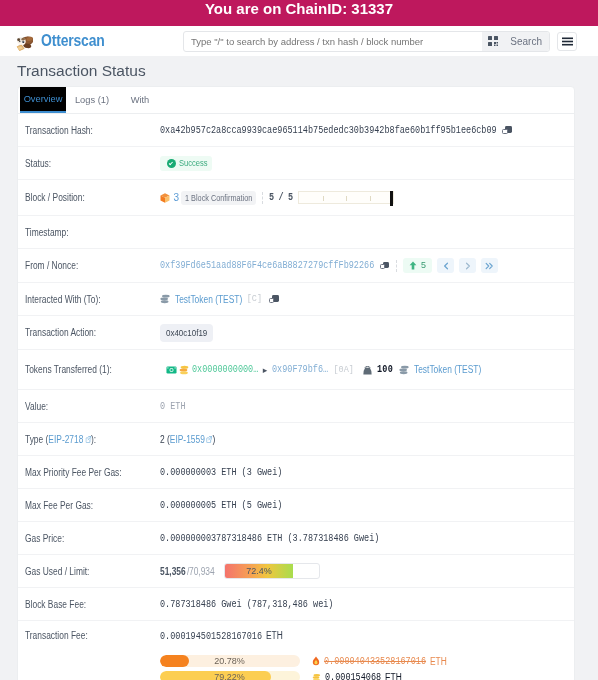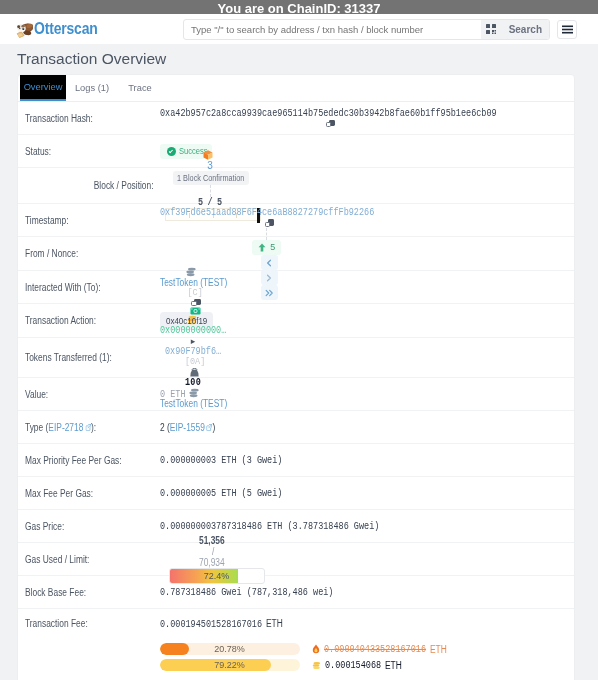--- a/index.html
+++ b/index.html
@@ -1,42 +1,42 @@
 <!DOCTYPE html>
 <html><head>
 <meta charset="utf-8">
 <style>
   html,body{margin:0;padding:0;}
   body{width:598px;height:680px;background:#f1f2f4;font-family:"Liberation Sans",sans-serif;overflow:hidden;-webkit-font-smoothing:antialiased;text-rendering:optimizeLegibility;}
-  .chain-banner{height:14px;background:#737373;color:#fff;font-size:13px;line-height:18px;text-align:center;font-weight:700;letter-spacing:0;}
+  .chain-banner{height:26px;background:#be185d;color:#fff;font-size:15px;line-height:18px;text-align:center;font-weight:700;letter-spacing:0;}
   .topbar{height:30px;background:#fff;display:flex;align-items:center;padding:0 21px 0 15px;box-sizing:border-box;}
-  .logo{display:flex;align-items:center;width:168px;flex:none;}
+  .logo{display:flex;align-items:flex-end;gap:7px;width:168px;flex:none;}
   .otter{line-height:0;margin-left:0px;width:19px;}
   .logo-text{color:#3f8fcf;font-size:17px;font-weight:700;letter-spacing:-0.2px;display:inline-block;transform:scaleX(.82);transform-origin:left center;}
   .searchwrap{flex:1;display:flex;align-items:center;}
   .searchform{flex:1;display:flex;align-items:stretch;height:19px;border:1px solid #e4e6e9;border-radius:3px;overflow:hidden;background:#fff;}
   .searchform input{flex:1;border:0;outline:0;font-family:"Liberation Sans",sans-serif;font-size:9.5px;color:#a8adb4;padding:0 0 0 7px;background:transparent;}
   .qrbtn{width:21px;background:#f1f2f4;display:flex;align-items:center;justify-content:center;}
-  .searchbtn{background:#f1f2f4;color:#6b7280;font-size:10px;display:flex;align-items:center;padding:0 7px;font-weight:bold;}
+  .searchbtn{background:#f1f2f4;color:#6b7280;font-size:10px;display:flex;align-items:center;padding:0 7px;}
   .menubtn{width:20px;height:19px;margin-left:7px;border:1px solid #e4e6e9;border-radius:3px;display:flex;align-items:center;justify-content:center;background:#fff;box-sizing:border-box;}
   .page-title{font-size:15.5px;color:#4b5563;margin:0 0 0 17px;font-weight:400;height:30px;line-height:30px;}
   .card{margin-left:17px;width:558px;background:#fff;border:1px solid #eceef0;border-radius:4px;box-sizing:border-box;}
   .tabs{display:flex;padding:0 2px;height:27px;border-bottom:1px solid #eceef0;box-sizing:border-box;}
   .tab{font-size:9.3px;color:#6b7280;display:flex;align-items:center;padding:0 0;box-sizing:border-box;margin:0 0;width:46px;justify-content:center;}
   .tab:nth-child(2){width:52px;}
   .tab:nth-child(3){width:44px;}
   .tab.active{color:#3e8ed0;background:#000000;border-bottom:2px solid #3e8ed0;}
   .row{display:flex;border-bottom:1px solid #f1f2f4;height:33px;box-sizing:border-box;align-items:center;padding:0 0 0 7px;}
-  [data-name="row-block-position"]{height:36px;text-align:right;}
+  [data-name="row-block-position"]{height:36px;}
   [data-name="row-from-nonce"]{height:34px;}
   [data-name="row-transaction-action"]{height:34px;}
   [data-name="row-tokens-transferred"]{height:40px;}
   .row:last-child{border-bottom:0;}
   .lbl{width:153px;flex:none;font-size:10px;color:#4b5563;white-space:nowrap;transform:scaleX(.84);transform-origin:left center;margin-right:-18.5px;}
-  .val{font-size:10px;color:#374151;display:flex;align-items:center;flex-direction:column;}
+  .val{font-size:10px;color:#374151;display:flex;align-items:center;}
   .mono{font-family:"Liberation Mono",monospace;font-size:10px;display:inline-block;transform:scaleX(.85);transform-origin:left center;white-space:nowrap;}
   .link{color:#5a9bcf;text-decoration:none;}
   .sxs{display:inline-block;transform:scaleX(.84);transform-origin:left center;white-space:nowrap;}
   .muted{color:#9ca3af;}
   
   .ico-copy{width:10px;height:10px;margin-left:6px;display:inline-block;position:relative;vertical-align:middle;}
   .ico-copy:before{content:"";position:absolute;left:3px;top:1px;width:6.5px;height:6.5px;border-radius:1.4px;background:#4b5563;}
   .ico-copy:after{content:"";position:absolute;left:0px;top:3.6px;width:5.4px;height:5.4px;border:1.3px solid #6b7280;border-radius:1.4px;background:#fff;box-sizing:border-box;}
   
   .badge-success{display:inline-flex;align-items:center;gap:3px;background:#eefbf4;color:#3bab7e;font-size:9px;padding:0 5px 0 7px;border-radius:3px;height:15px;box-sizing:border-box;}
@@ -70,21 +70,21 @@
   .addr-from{color:#51c99a;text-decoration:none;}
   .arrow-r{color:#4b5563;font-size:9px;margin:0 5px;}
   .ico-weight{width:9px;height:10px;display:inline-block;margin-left:8px;margin-right:5px;line-height:0;}
   .amt{font-weight:700;color:#111827;margin-right:6px;letter-spacing:0.3px;}
   .ico-ext{width:7px;height:7px;display:inline-block;margin:0 0 0 2px;line-height:0;vertical-align:-0.5px;}
   .gasnum{font-weight:700;color:#4b5563;font-size:10px;}
   .gassep{color:#9ca3af;margin:0 2px;font-size:10px;}
   .gaslimit{color:#9ca3af;font-size:10px;}
   .gasbar{display:inline-block;position:relative;width:96px;height:16px;border:1px solid #e5e7eb;border-radius:3px;margin-left:9px;overflow:hidden;background:#fff;box-sizing:border-box;}
   .gasfill{position:absolute;left:0;top:0;bottom:0;width:72.4%;background:linear-gradient(90deg,#f4736c 0%,#f6a253 38%,#f0c63f 62%,#a8dd4e 100%);}
-  .gaspct{position:absolute;left:0;top:0;width:72.4%;text-align:center;font-size:9px;line-height:15px;color:#4b5563;font-family:"Liberation Sans",sans-serif;padding-left:13px;}
+  .gaspct{position:absolute;left:0;top:0;width:72.4%;text-align:center;font-size:9px;line-height:15px;color:#4b5563;font-family:"Liberation Sans",sans-serif;}
   .row-fee{align-items:flex-start;padding-top:9px;padding-bottom:8px;height:auto;min-height:78px;}
   .feecol{display:block;}
   .feetop{margin-bottom:13px;}
   .feeunit{font-size:10px;margin-left:4px;color:#374151;}
   .feeline{display:flex;align-items:center;margin-top:0;height:12px;margin-bottom:4px;}
   .feebar{position:relative;display:inline-block;width:140px;height:12px;border-radius:6px;overflow:hidden;flex:none;}
   .feebar.burnt{background:#fdf0e0;}
   .feebar.miner{background:#fdf4da;}
   .feebar .fill{position:absolute;left:0;top:0;bottom:0;border-radius:6px;}
   .feebar.burnt .fill{width:21.4%;background:#f5821f;}
@@ -151,27 +151,27 @@
           <g fill="#1f2937">
             <rect x="0" y="0.5" width="11" height="1.6"></rect>
             <rect x="0" y="3.7" width="11" height="1.6"></rect>
             <rect x="0" y="6.9" width="11" height="1.6"></rect>
           </g>
         </svg>
       </div>
   </div>
 </div>
 
-<div class="page-title" data-name="page-title">Transaction Overview</div>
+<div class="page-title" data-name="page-title">Transaction Status</div>
 
 <div class="card" data-name="transaction-details-card">
   <div class="tabs" data-name="tab-bar">
       <div class="tab active" data-name="tab-overview">Overview</div>
       <div class="tab" data-name="tab-logs">Logs (1)</div>
-      <div class="tab" data-name="tab-trace">Trace</div>
+      <div class="tab" data-name="tab-trace">With</div>
     </div>
 
   <div class="row" data-name="row-transaction-hash">
     <div class="lbl" data-name="label-transaction-hash">Transaction Hash:</div>
     <div class="val">
       <span class="mono" data-name="transaction-hash-value" style="margin-right: -59.4px;">0xa42b957c2a8cca9939cae965114b75ededc30b3942b8fae60b1ff95b1ee6cb09</span>
       <span class="ico-copy" data-name="copy-icon"></span>
     </div>
   </div>
 

